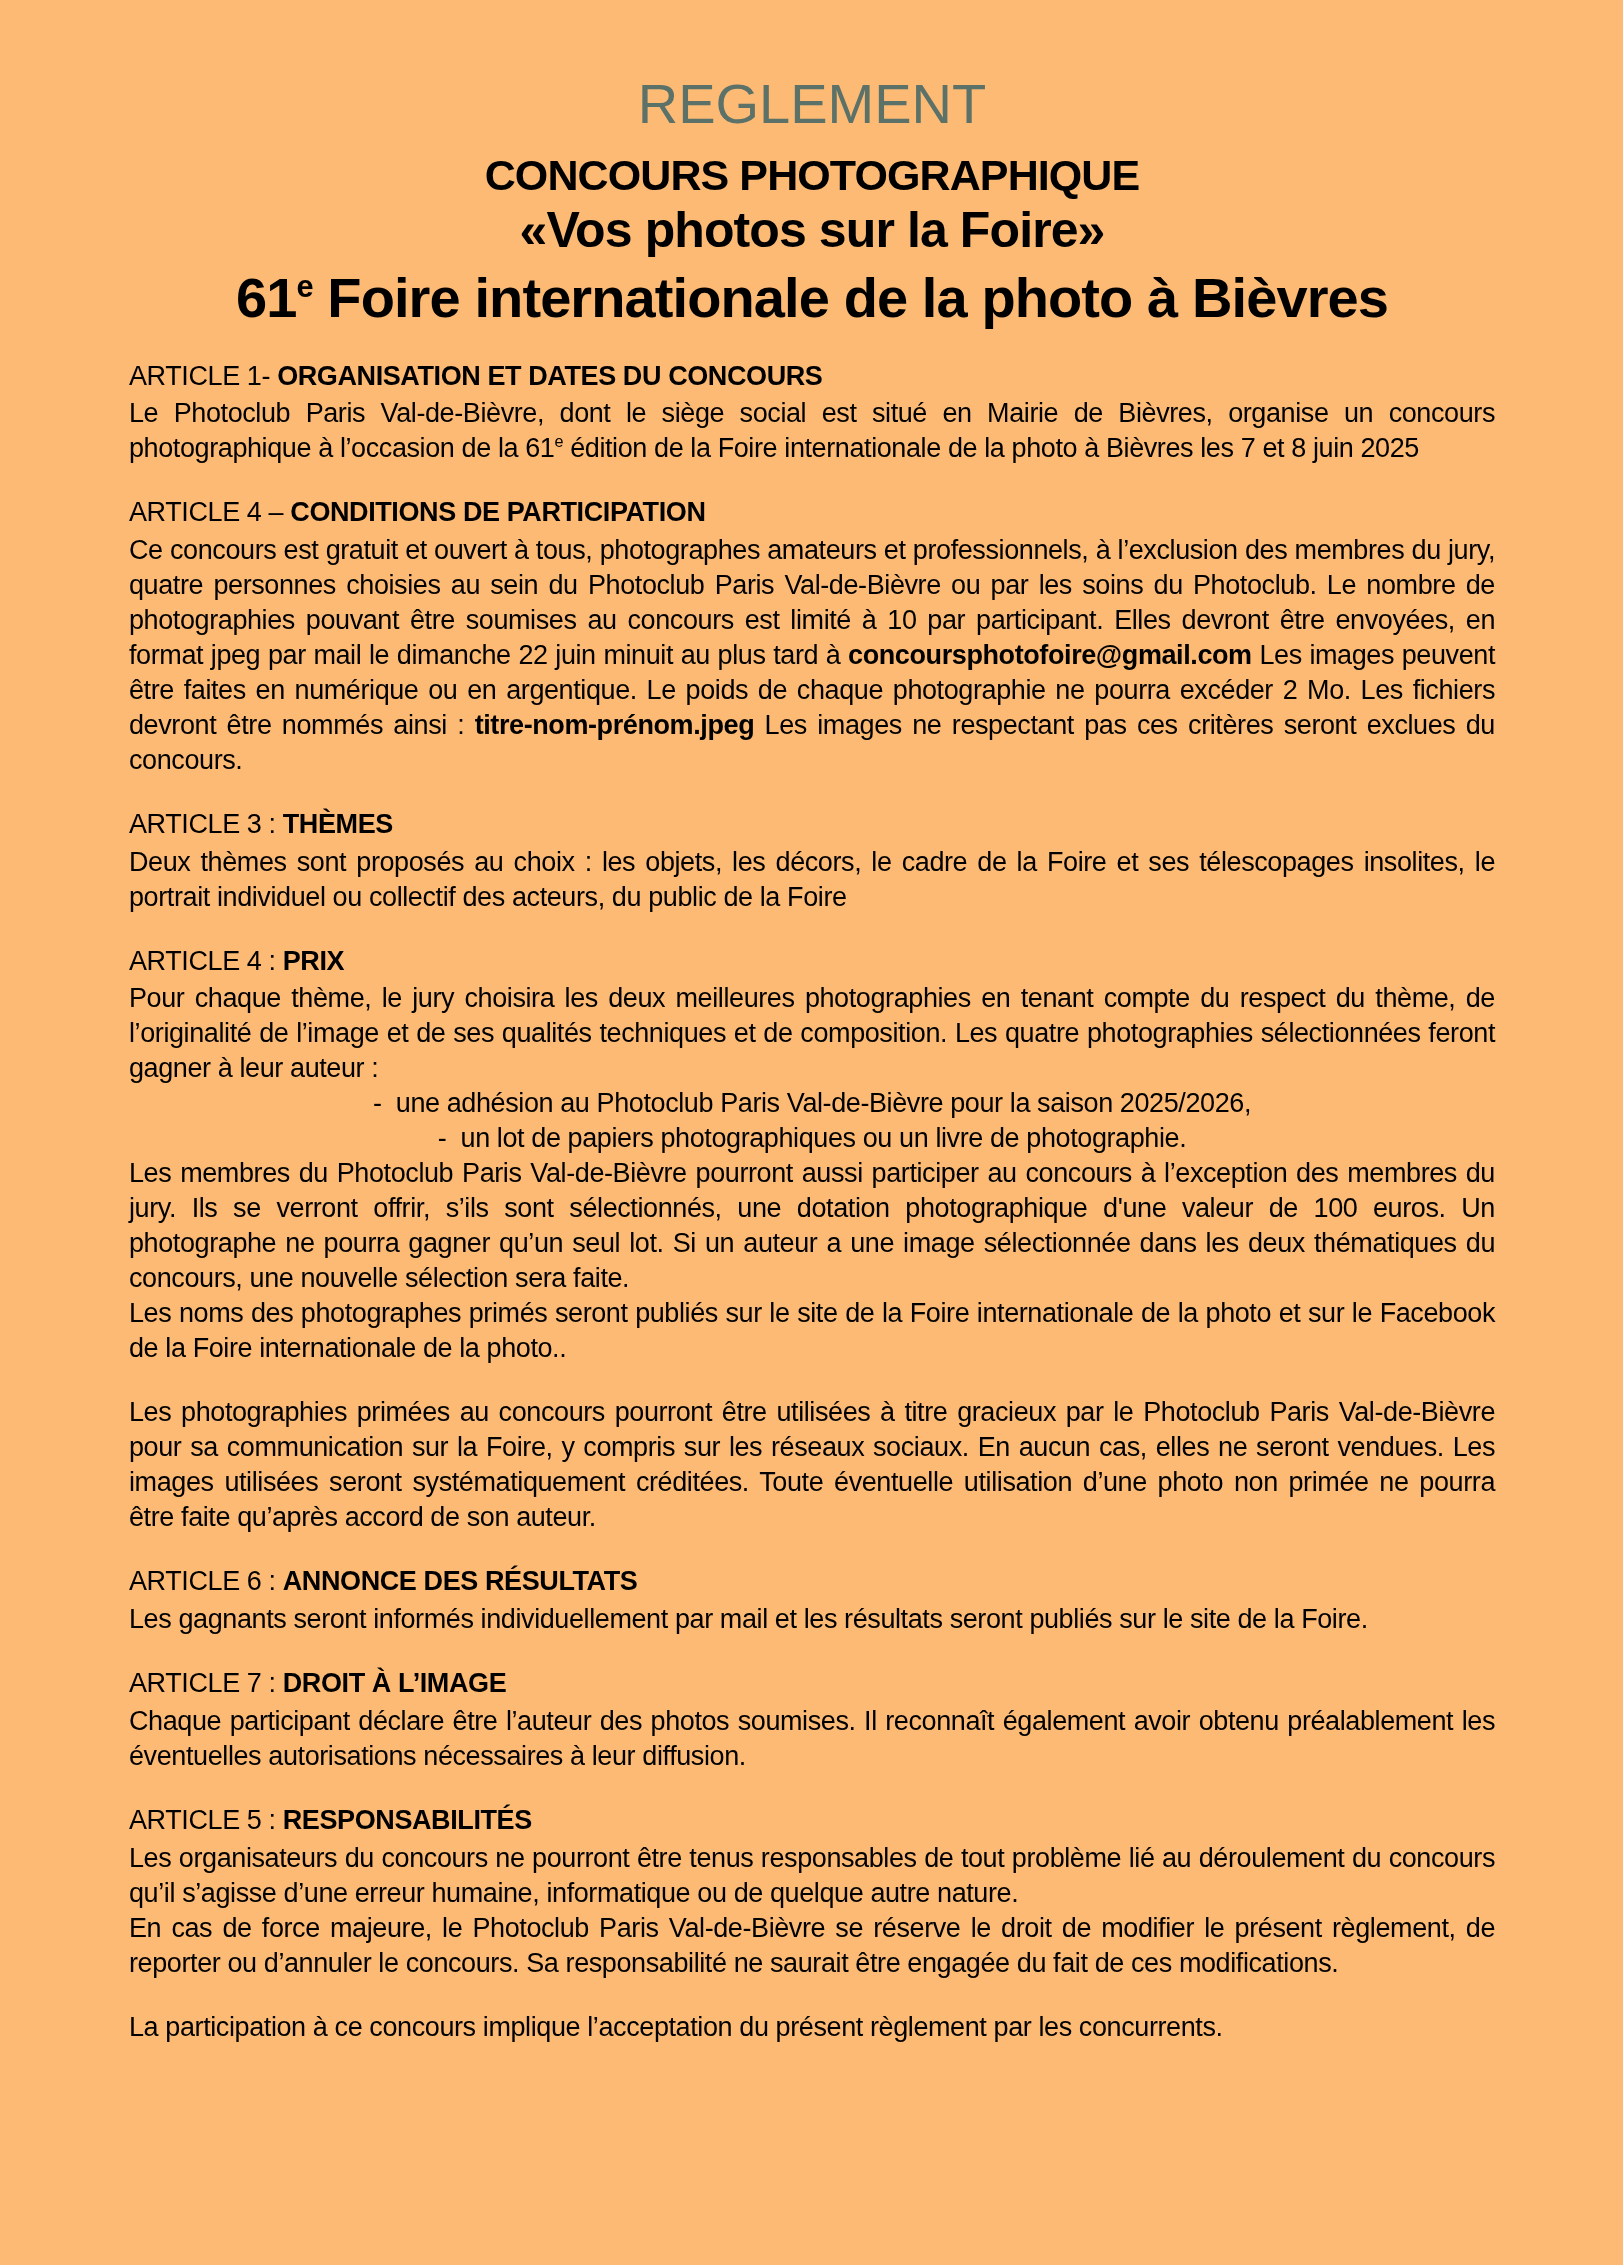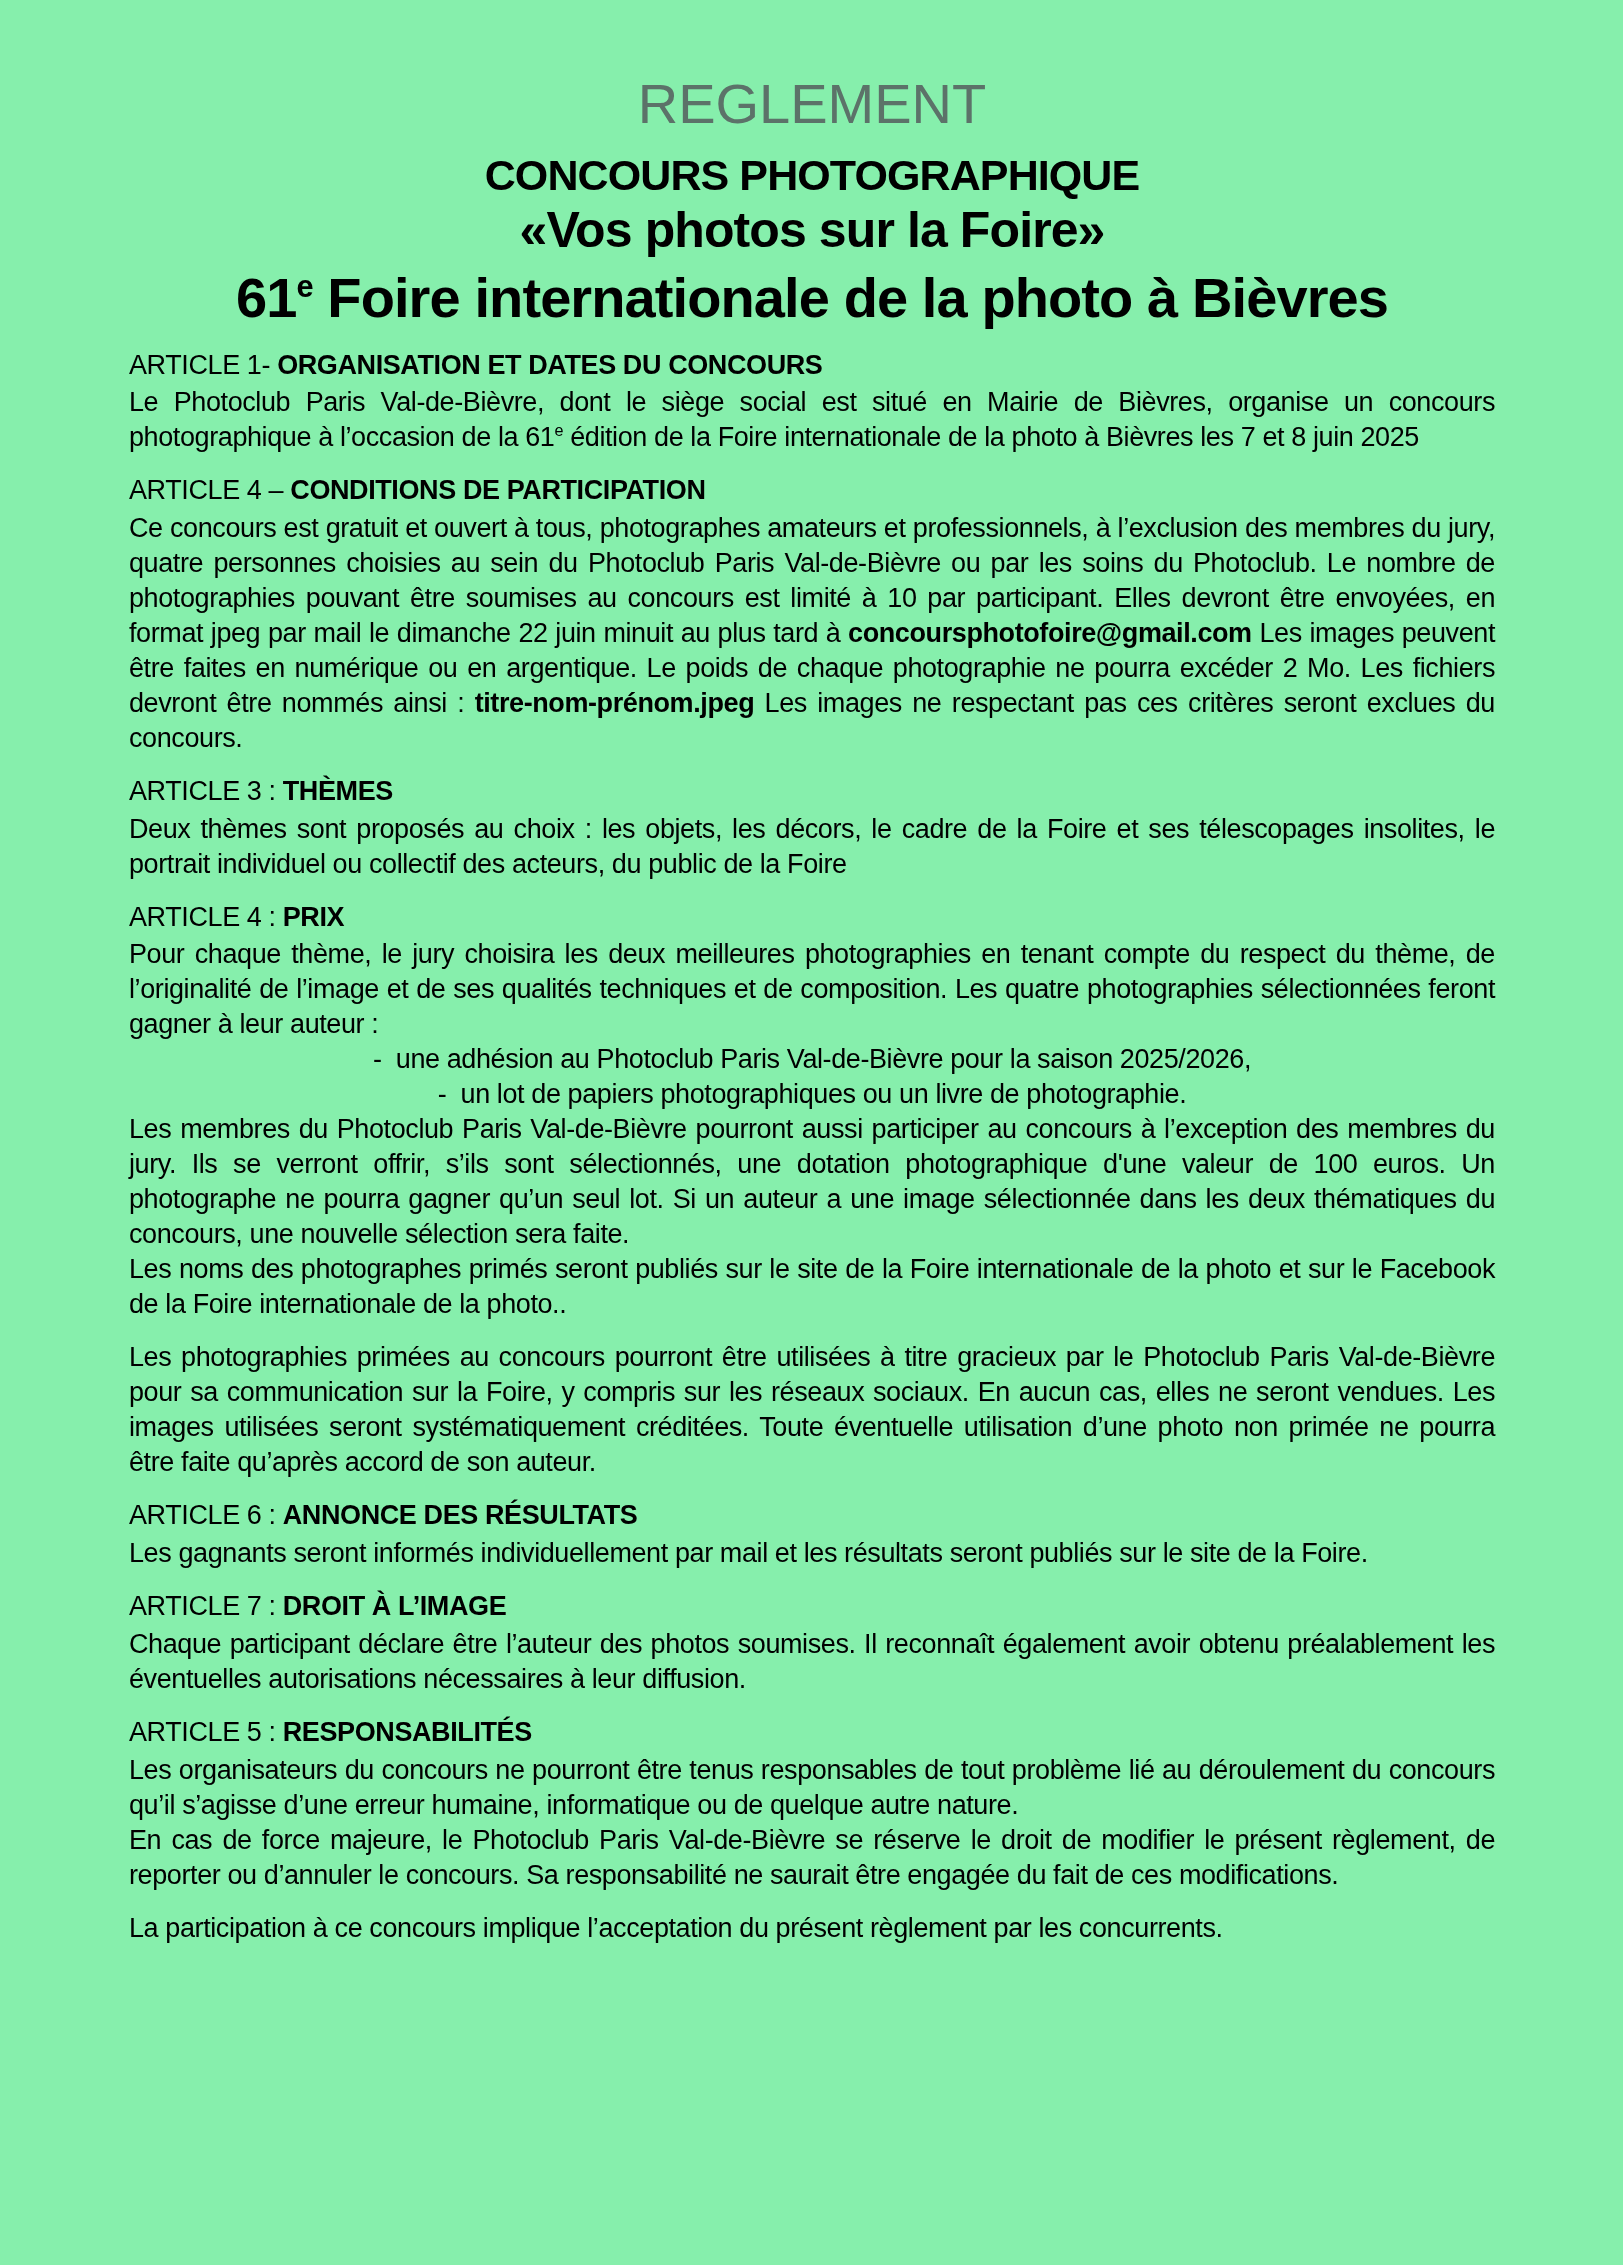--- a/index.html
+++ b/index.html
@@ -6,21 +6,21 @@
     margin: 0;
     padding: 0;
     background: #ffffff;
   }
   .page {
     position: relative;
     width: 1624px;
     height: 2265px;
     box-sizing: border-box;
     padding: 71px 129px 0 129px;
-    background: #86efac;
+    background: #fdba74;
     color: #000000;
     font-family: "Liberation Sans", "DejaVu Sans", sans-serif;
     overflow: hidden;
   }
   header { text-align: center; }
   .doc-title {
     font-size: 56px;
     font-weight: 400;
     color: #5c7269;
     letter-spacing: 0px;
@@ -40,21 +40,21 @@
   }
   .edition {
     font-size: 56px;
     font-weight: 700;
     letter-spacing: -0.9px;
     margin: 5.4px 0 0 0;
   }
   .edition sup { font-size: 55%; line-height: 0; }
 
   .articles { margin-top: 18px; }
-  .article-section { margin-top: 18px; }
+  .article-section { margin-top: 29px; }
   .article-heading {
     margin: 0 0 2.7px 0;
     font-size: 27px;
     line-height: 35px;
     letter-spacing: -0.4px;
   }
   .article-heading .article-title { font-weight: 700; }
   p.body-par {
     margin: 0;
     font-size: 27px;

